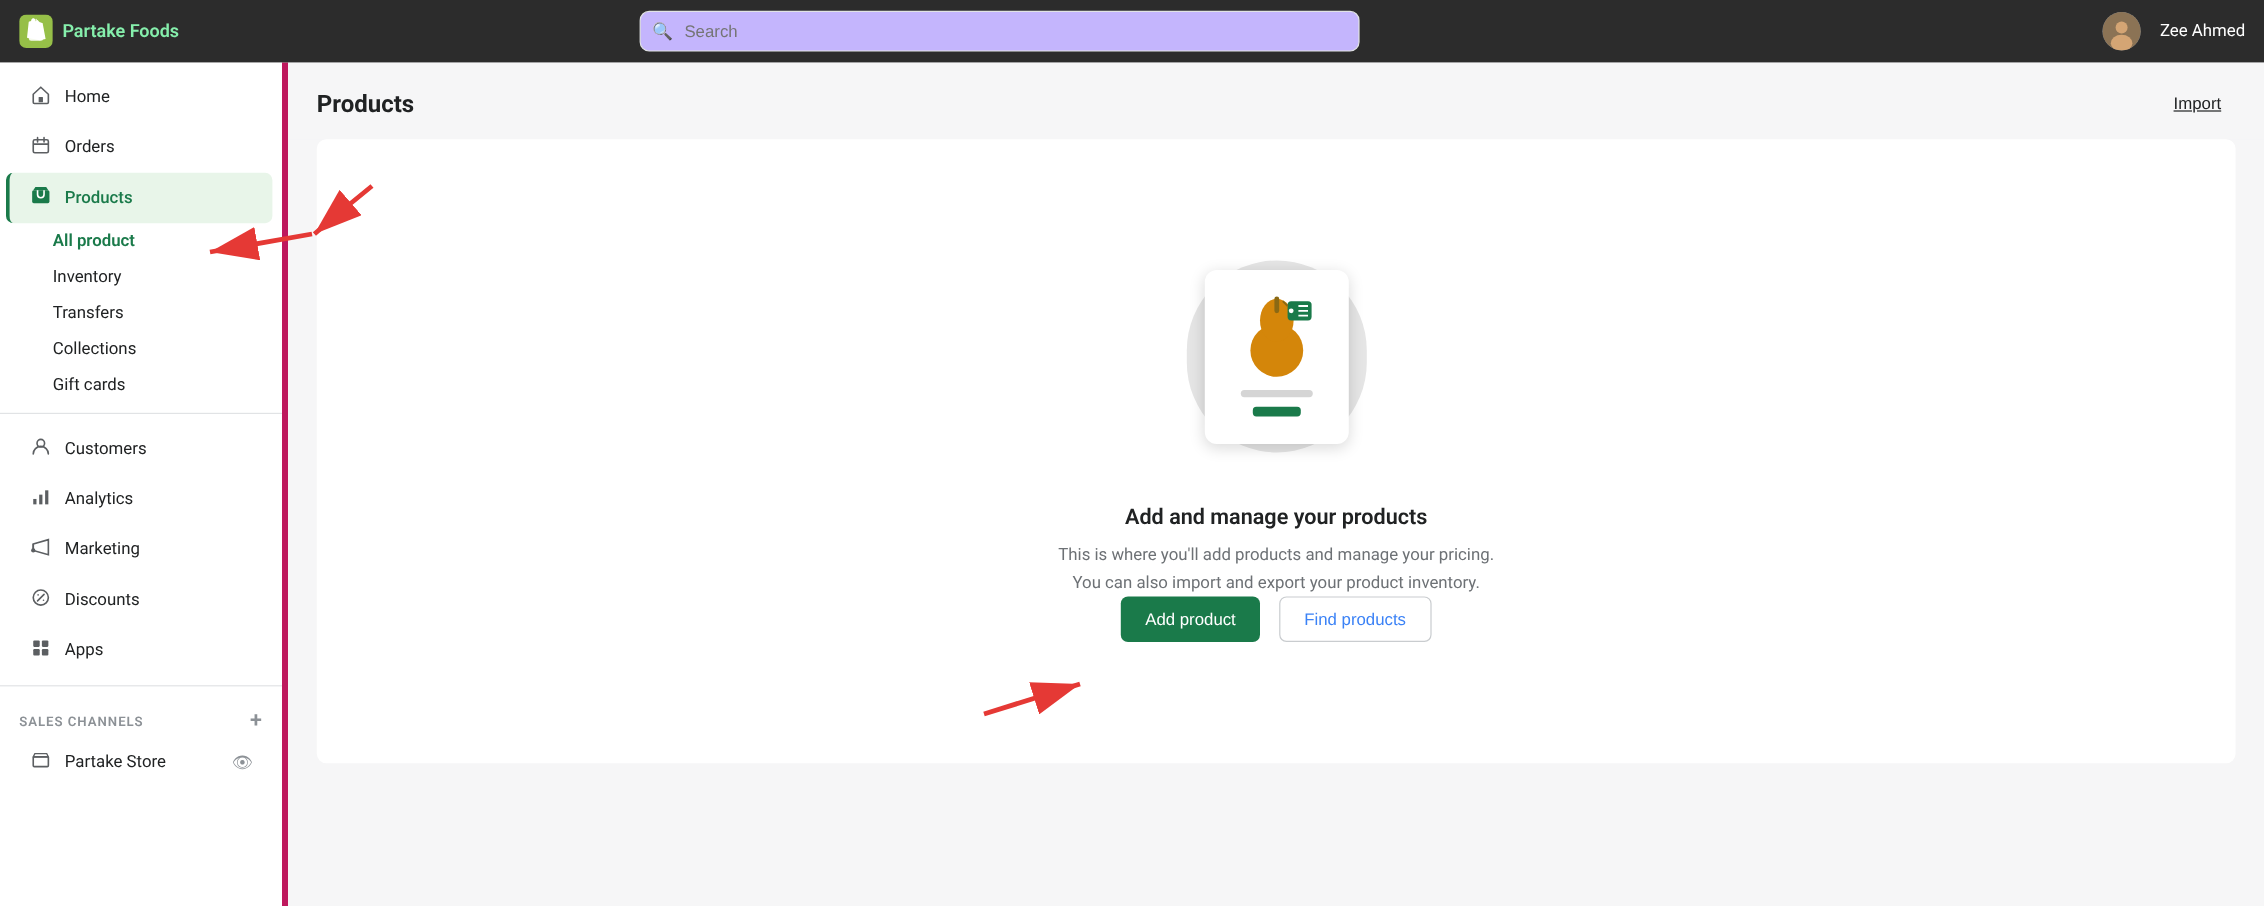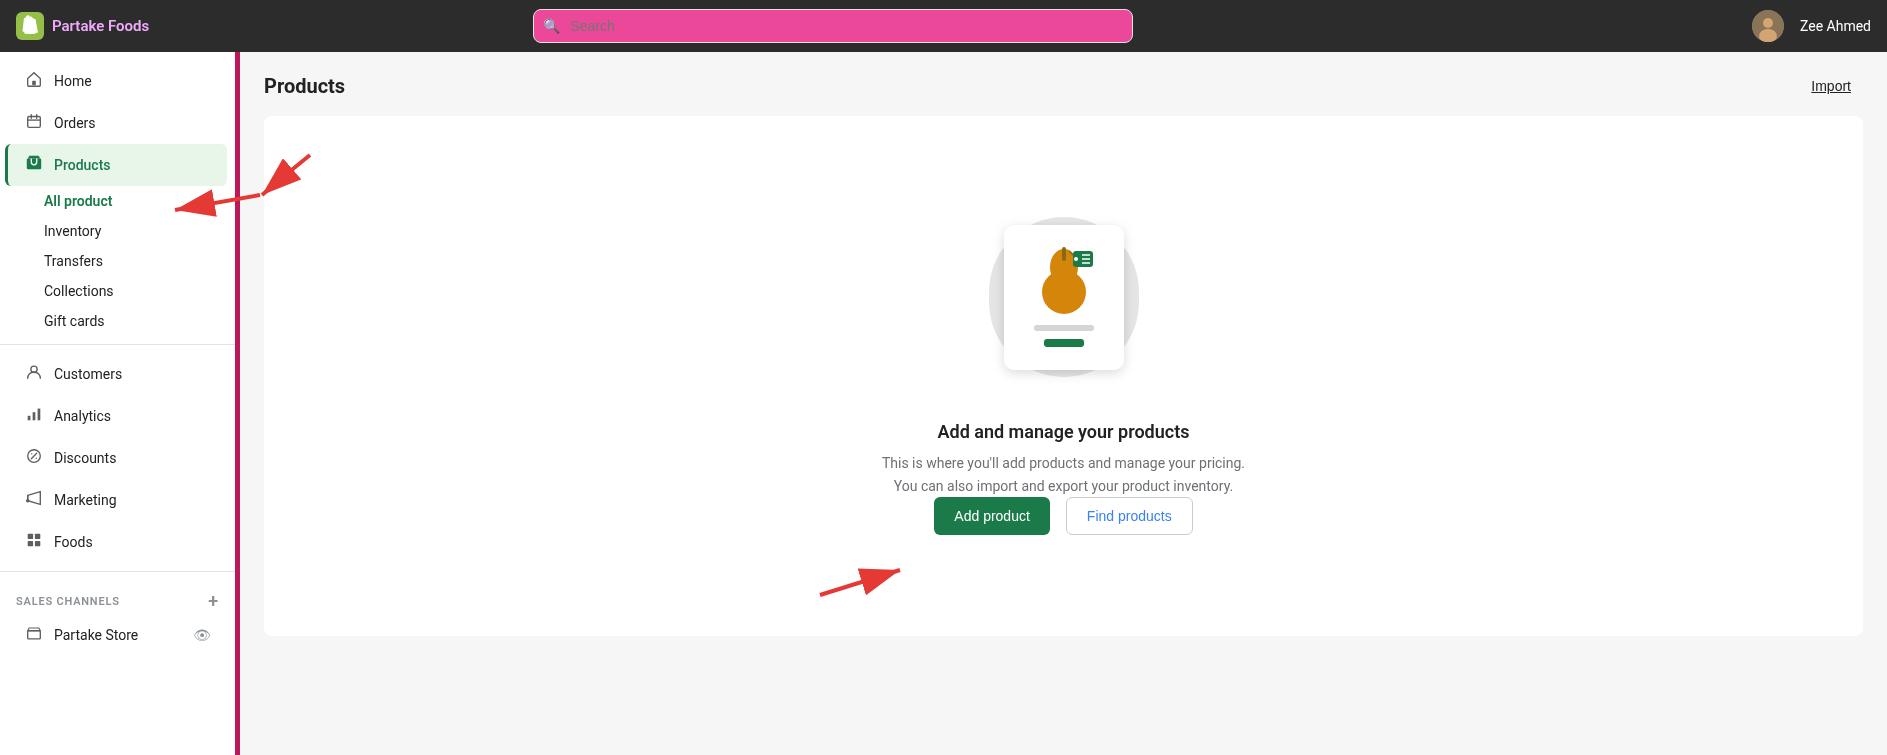--- a/index.html
+++ b/index.html
@@ -4,28 +4,28 @@
   <style>
     * { box-sizing: border-box; margin: 0; padding: 0; }
     body { font-family: -apple-system, BlinkMacSystemFont, 'Segoe UI', Roboto, sans-serif; background: #f6f6f7; color: #202223; font-size: 14px; }
 
     
     .topbar {
       display: flex; align-items: center; background: #1a1a2e; height: 52px;
       padding: 0 16px; gap: 16px; position: fixed; top: 0; left: 0; right: 0; z-index: 100;
       background: #2c2c2c;
     }
-    .topbar-logo { display: flex; align-items: center; gap: 8px; color: #f0abfc; font-weight: 600; font-size: 15px; min-width: 200px; }
+    .topbar-logo { display: flex; align-items: center; gap: 8px; color: #86efac; font-weight: 600; font-size: 15px; min-width: 200px; }
     .shopify-logo-icon { width: 28px; height: 28px; }
     .topbar-search {
       flex: 1; max-width: 600px; margin: 0 auto;
     }
     .topbar-search input {
       width: 100%; padding: 8px 14px 8px 36px; border-radius: 8px; border: 1px solid #e1e3e5;
-      background: #ec4899; font-size: 14px; outline: none; color: #202223;
+      background: #c4b5fd; font-size: 14px; outline: none; color: #202223;
     }
     .search-wrap { position: relative; }
     .search-icon-top { position: absolute; left: 10px; top: 50%; transform: translateY(-50%); color: #8c9196; font-size: 14px; }
     .topbar-user { display: flex; align-items: center; gap: 16px; color: #fff; font-size: 14px; margin-left: auto; }
     .avatar { width: 32px; height: 32px; border-radius: 50%; background: #888; overflow: hidden; display: flex; align-items: center; justify-content: center; }
     .avatar svg { width: 32px; height: 32px; }
 
     
     .layout { display: flex; margin-top: 52px; min-height: calc(100vh - 52px); }
 
@@ -201,48 +201,48 @@
             <rect x="8.5" y="8" width="3" height="9" fill="#5c5f62"></rect>
             <rect x="14" y="4" width="3" height="13" fill="#5c5f62"></rect>
           </svg>
       </span>
       <span>Analytics</span>
     </div>
 
     <div class="sidebar-item">
       <span class="icon">
         <svg width="18" height="18" viewBox="0 0 20 20" fill="none">
-            <circle cx="10" cy="10" r="7" stroke="#5c5f62" stroke-width="1.5"></circle>
-            <path d="M7 13l6-6M7.5 7.5h.01M12.5 12.5h.01" stroke="#5c5f62" stroke-width="1.5" stroke-linecap="round"></path>
-          </svg>
-      </span>
-      <span>Discounts</span>
-    </div>
-
-    <div class="sidebar-item">
-      <span class="icon">
-        <svg width="18" height="18" viewBox="0 0 20 20" fill="none">
             <path d="M3 7l14-4v14L3 13V7z" stroke="#5c5f62" stroke-width="1.5" fill="none"></path>
             <path d="M3 7v6" stroke="#5c5f62" stroke-width="1.5"></path>
             <circle cx="3" cy="13" r="2" fill="#5c5f62"></circle>
           </svg>
       </span>
       <span>Marketing</span>
+    </div>
+
+    <div class="sidebar-item">
+      <span class="icon">
+        <svg width="18" height="18" viewBox="0 0 20 20" fill="none">
+            <circle cx="10" cy="10" r="7" stroke="#5c5f62" stroke-width="1.5"></circle>
+            <path d="M7 13l6-6M7.5 7.5h.01M12.5 12.5h.01" stroke="#5c5f62" stroke-width="1.5" stroke-linecap="round"></path>
+          </svg>
+      </span>
+      <span>Discounts</span>
     </div>
 
     <div class="sidebar-item">
       <span class="icon">
         <svg width="18" height="18" viewBox="0 0 20 20" fill="none">
             <rect x="3" y="3" width="6" height="6" rx="1" fill="#5c5f62"></rect>
             <rect x="11" y="3" width="6" height="6" rx="1" fill="#5c5f62"></rect>
             <rect x="3" y="11" width="6" height="6" rx="1" fill="#5c5f62"></rect>
             <rect x="11" y="11" width="6" height="6" rx="1" fill="#5c5f62"></rect>
           </svg>
       </span>
-      <span>Foods</span>
+      <span>Apps</span>
     </div>
 
     <div class="divider"></div>
 
     <div class="sidebar-section-label">
       <span>SALES CHANNELS</span>
       <span class="add-btn">+</span>
     </div>
     <div class="sidebar-item">
       <span class="icon">

